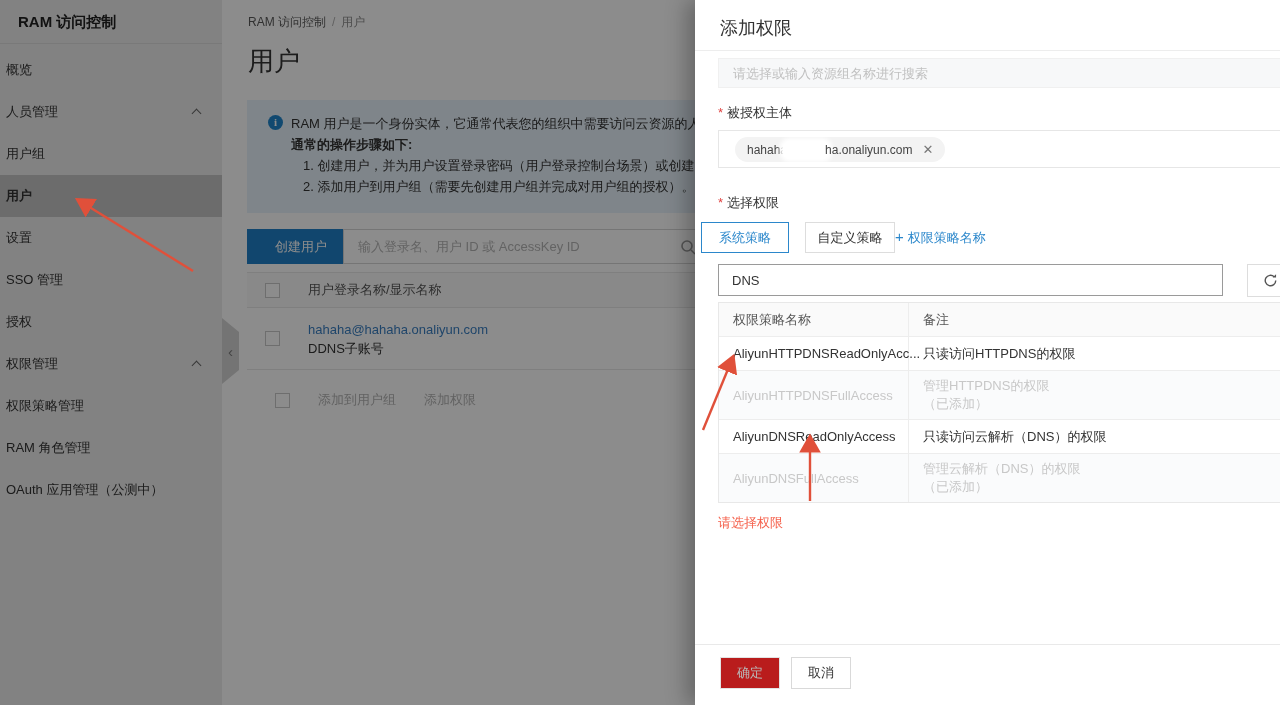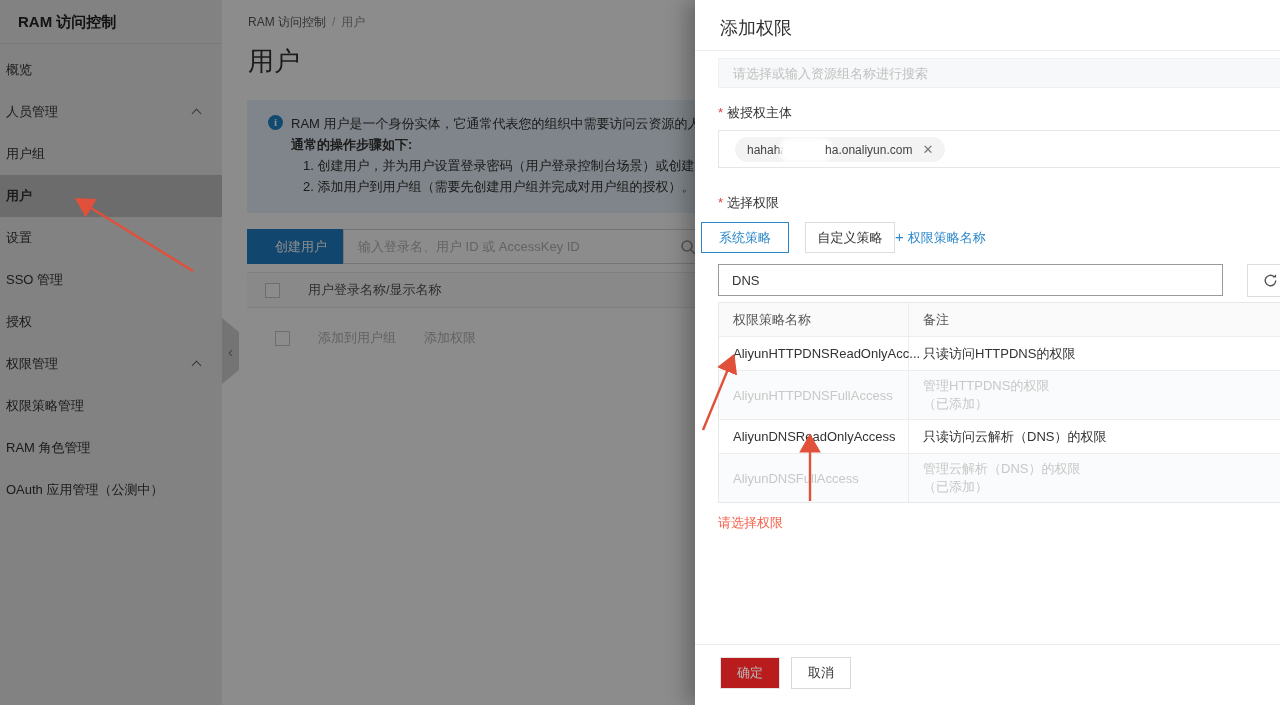--- a/index.html
+++ b/index.html
@@ -127,20 +127,27 @@
         <circle cx="7" cy="7" r="5" fill="none" stroke="#9a9a9a" stroke-width="1.6"></circle>
         <line x1="11" y1="11" x2="15" y2="15" stroke="#9a9a9a" stroke-width="1.6"></line>
       </svg>
   </div>
 
   <div class="utable">
     <div class="utable-header">
       <span class="checkbox"></span>
       <span class="col-label">用户登录名称/显示名称</span>
     </div>
+    <div class="utable-row">
+      <span class="checkbox"></span>
+      <div class="cell">
+        <div class="user-link">hahaha@hahaha.onaliyun.com</div>
+        <div>DDNS子账号</div>
+      </div>
+    </div>
     <div class="utable-actions">
       <span class="checkbox"></span>
       <span>添加到用户组</span>
       <span>添加权限</span>
     </div>
   </div>
 </div>
 
 <div class="dim-overlay"></div>
 

